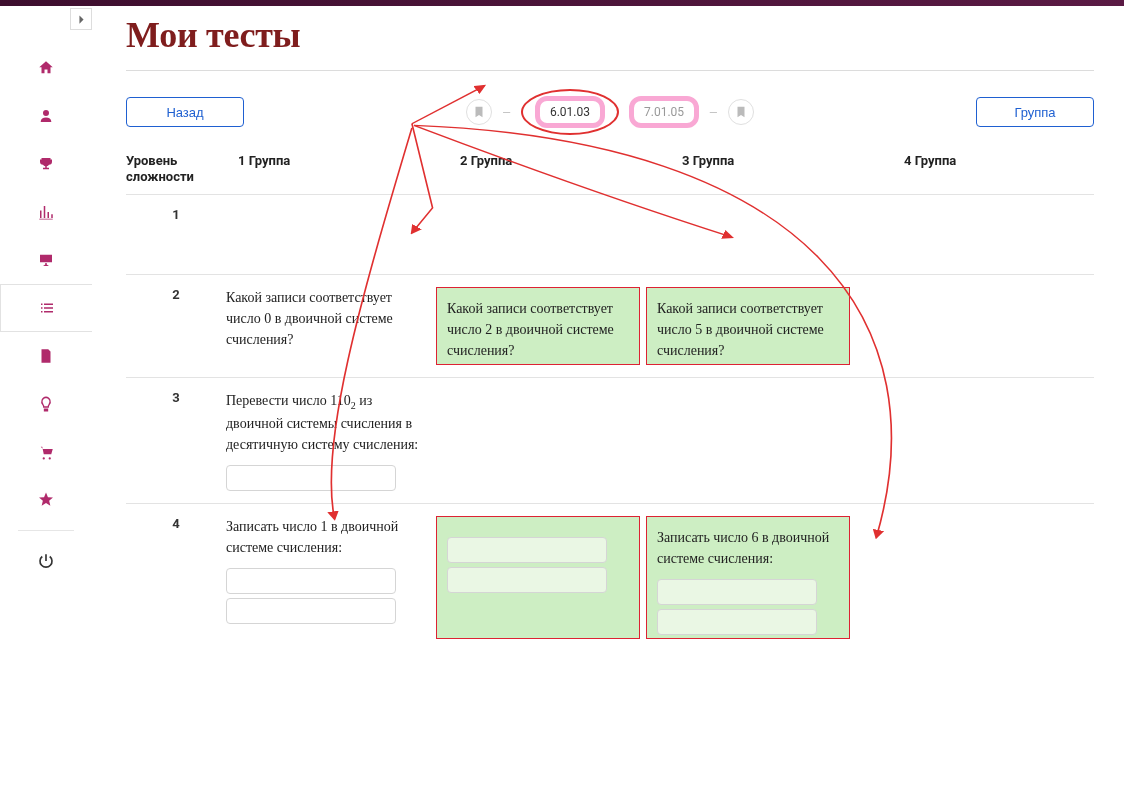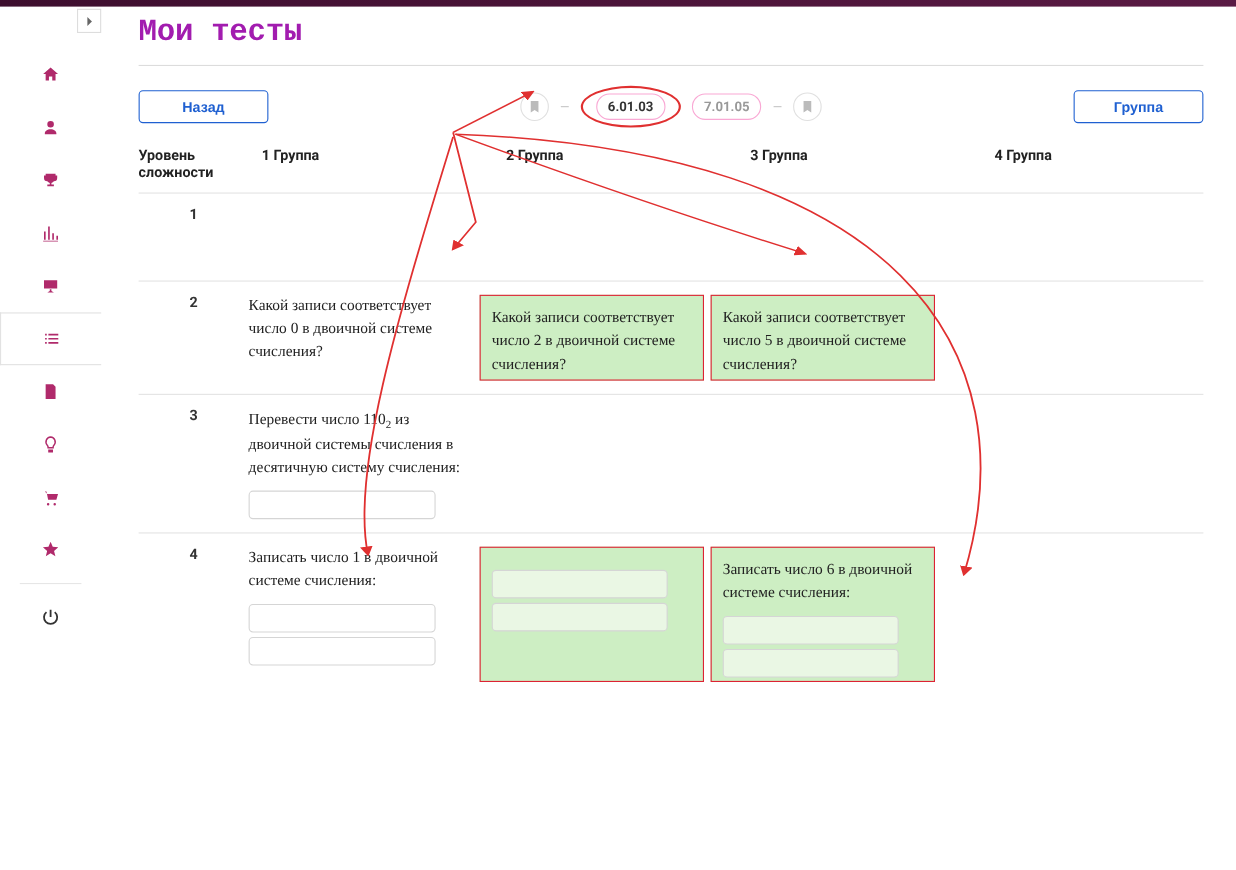--- a/index.html
+++ b/index.html
@@ -38,53 +38,53 @@
   border-top: 1px solid #e2e2e2;
   border-bottom: 1px solid #e2e2e2;
   border-left: 1px solid #e2e2e2;
 }
 .sidebar .nav-item .ico { color: #b02a6b; }
 .sidebar .divider { width: 60%; height: 1px; background: #e6e6e6; margin: 6px 0; }
 .sidebar .nav-item.power .ico { color: #333; }
 
 .main { flex: 1; padding: 8px 30px 20px 34px; position: relative; overflow: hidden; }
 .page-title {
-  font-family: Liberation Mono, monospace;
-  font-size: 28px;
+  font-family: Liberation Serif, serif;
+  font-size: 36px;
   font-weight: 700;
-  color: #a21caf;
+  color: #7f1d1d;
   letter-spacing: -0.3px;
   margin-bottom: 14px;
 }
 .hr { height: 1px; background: #dcdcdc; margin-bottom: 18px; }
 
 .toolbar {
   display: flex;
   align-items: center;
   margin-bottom: 18px;
 }
 .btn {
   min-width: 118px;
   height: 30px;
   border: 1px solid #1f60d1;
   color: #1f60d1;
   background: #fff;
   font-size: 13px;
-  font-weight: 700;
+  font-weight: 400;
   border-radius: 4px;
   cursor: pointer;
   padding: 0 16px;
 }
 .toolbar .spacer { flex: 1; display: flex; align-items: center; justify-content: center; gap: 10px; }
 .crumb-icon {
   width: 26px; height: 26px; border: 1px solid #e0e0e0; border-radius: 13px;
   display: flex; align-items: center; justify-content: center;
   color: #bbb;
 }
-.crumb { font-size: 12px; color: #999; padding: 4px 10px; border: 1px solid #f9a8d4; border-radius: 12px; font-weight: 700; }
+.crumb { font-size: 12px; color: #999; padding: 4px 10px; border: 5px solid #f9a8d4; border-radius: 12px; font-weight: 400; }
 .crumb.current { color: #333; }
 .red-ellipse {
   border: 2px solid #e03030;
   border-radius: 50% / 50%;
   padding: 5px 12px;
   display: inline-flex;
 }
 .crumb-sep { color: #bbb; font-size: 11px; }
 
 .headers {

